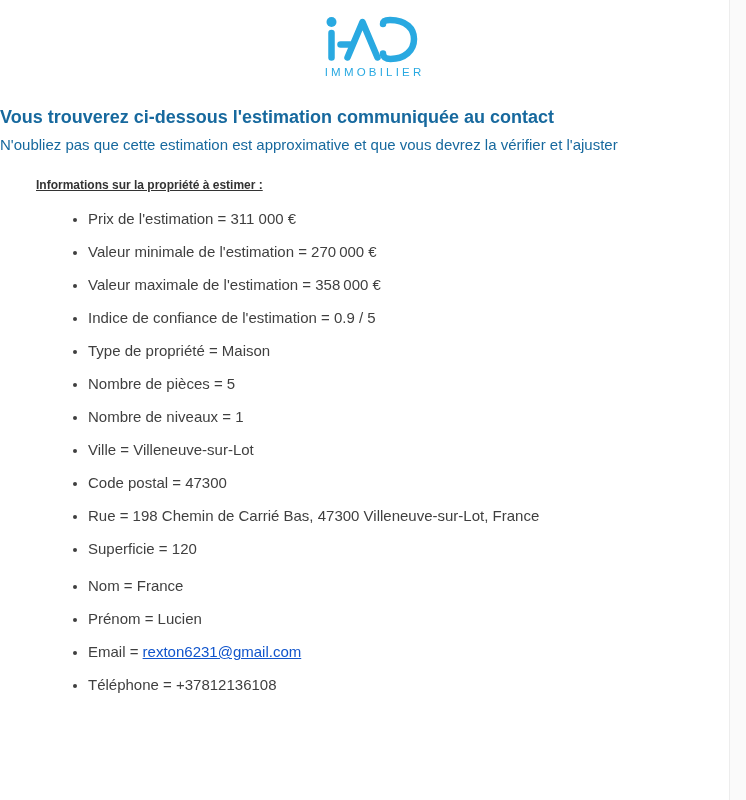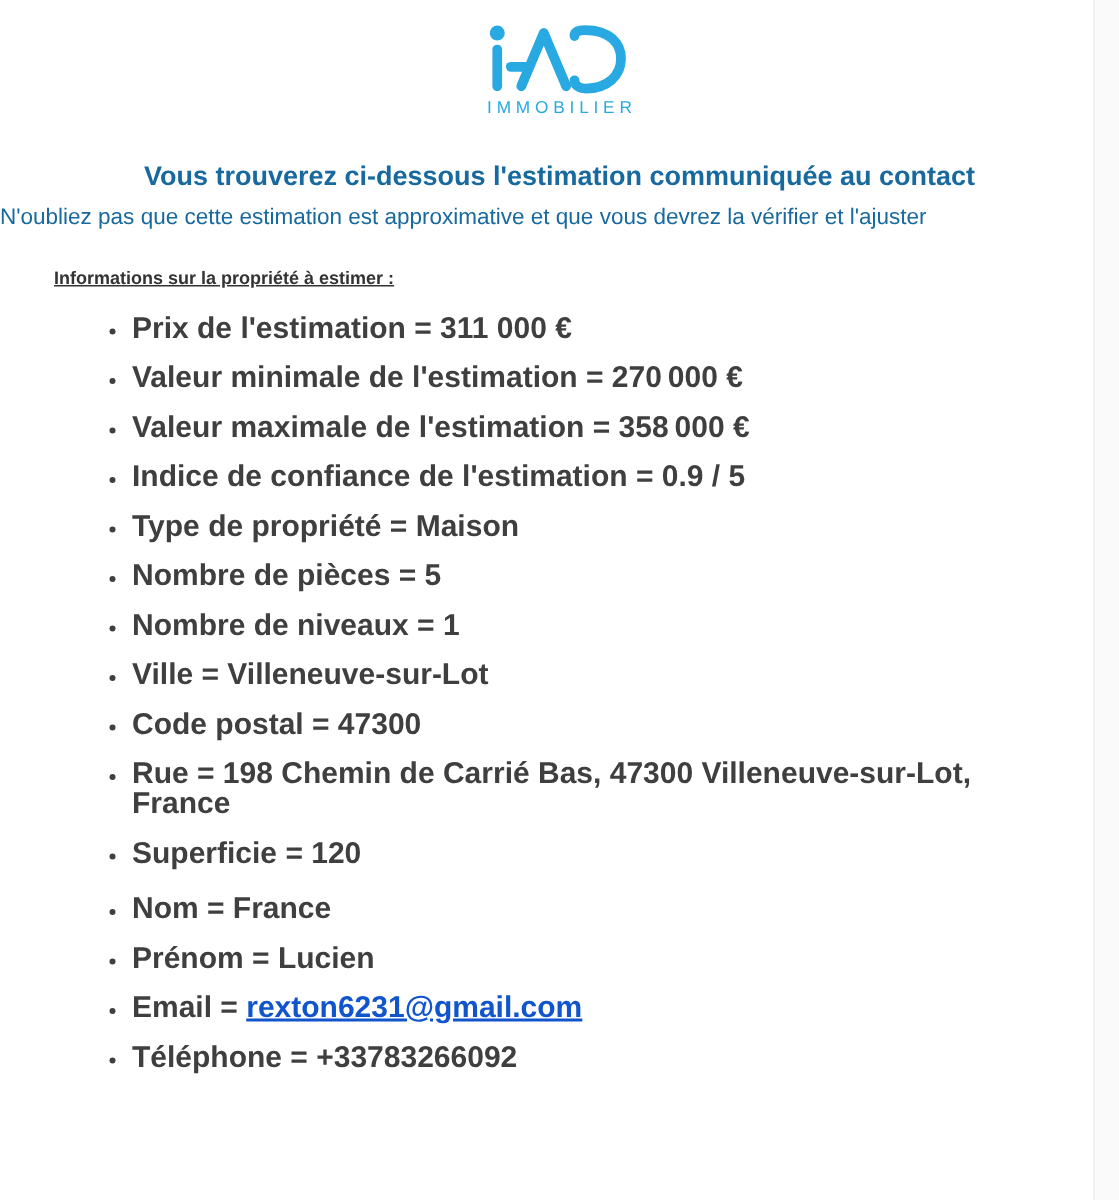--- a/index.html
+++ b/index.html
@@ -22,21 +22,20 @@
     margin-top: 3px;
     font-size: 11.5px;
     font-weight: normal;
     letter-spacing: 3.2px;
     text-indent: 3.2px;
     color: #29A9E1;
     text-align: center;
   }
   .page-title {
     margin-top: 29px;
-    text-align: center;
     font-size: 18px;
     font-weight: bold;
     color: #17699E;
   }
   .page-subtitle {
     margin-top: 8px;
     text-align: left;
     font-size: 15px;
     line-height: 18px;
     color: #17699E;
@@ -52,25 +51,24 @@
     color: #333333;
     text-decoration: underline;
   }
   .section-heading.lead { margin-top: 19px; }
   ul.info-list {
     margin-top: 17px;
     padding-left: 52px;
     list-style-type: disc;
   }
   ul.info-list li {
-    font-size: 20px;
+    font-size: 15px;
     line-height: 20px;
     margin-bottom: 13px;
     color: #3F3F3F;
-    font-weight: bold;
   }
   ul.info-list li::marker { color: #3F3F3F; font-size: 13px; }
   a.email-link {
     color: #1155CC;
     text-decoration: underline;
     cursor: pointer;
   }
 </style>
 </head>
 <body>
@@ -109,15 +107,15 @@
     <li>Rue = 198 Chemin de Carrié Bas, 47300 Villeneuve-sur-Lot, France</li>
     <li>Superficie = 120</li>
   </ul>
 </section>
 
 <section class="section">
   <ul class="info-list">
     <li>Nom = France</li>
     <li>Prénom = Lucien</li>
     <li><span>Email = </span><a class="email-link" href="#">rexton6231@gmail.com</a></li>
-    <li>Téléphone = +33783266092</li>
+    <li>Téléphone = +37812136108</li>
   </ul>
 </section>
 
 </body></html>

